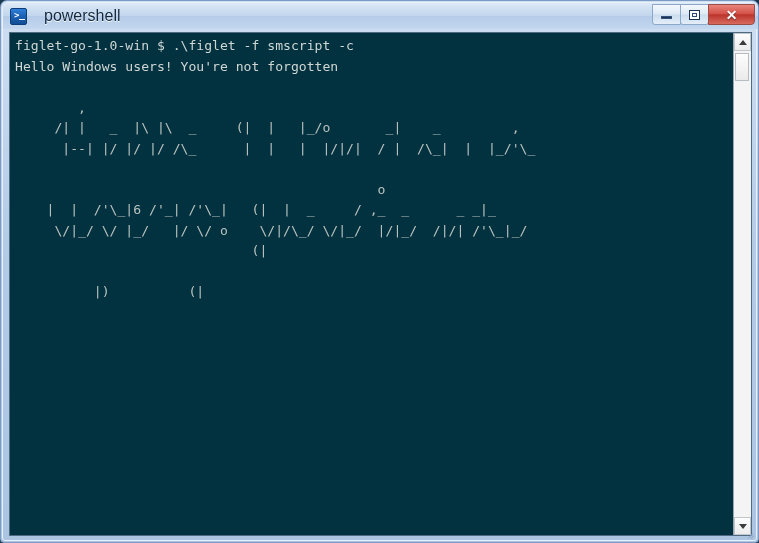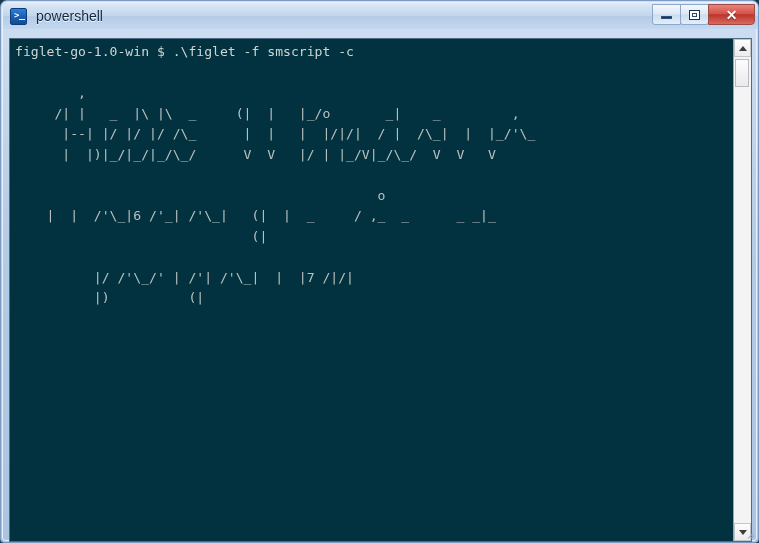--- a/index.html
+++ b/index.html
@@ -65,22 +65,22 @@
     line-height: 9px;
     font-weight: bold;
   }
   .app-icon .ul {
     position: absolute;
     left: 8px; top: 10px;
     width: 6px; height: 1.5px;
     background: #ffffff;
   }
   .title-text {
-    margin-left: 9px;
-    font-size: 14px;
+    margin-left: 17px;
+    font-size: 16px;
     color: #10273f;
     text-shadow: 0 1px 0 rgba(255,255,255,0.85);
     white-space: nowrap;
   }
 
   
   .caption-buttons {
     position: absolute;
     right: 3px; top: 1px;
     display: flex;
@@ -130,21 +130,21 @@
     font-size: 14px;
     font-weight: bold;
     line-height: 14px;
     text-shadow: 0 1px 1px rgba(0,0,0,0.55);
     font-family: "Liberation Sans", sans-serif;
   }
 
   
   .console-frame {
     position: absolute;
-    left: 8px; top: 37px;
+    left: 8px; top: 31px;
     width: 743px;
     height: 504px;
     box-sizing: border-box;
     border: 1px solid #4e6b84;
     background: #023240;
     display: flex;
   }
   .console-screen {
     position: relative;
     flex: 1 1 auto;
@@ -249,42 +249,42 @@
       </div>
       <div class="cap-btn close">
         <span class="glyph-close">✕</span>
       </div>
     </div>
   </div>
 
   <div class="console-frame">
     <div class="console-screen">
       <pre class="console-line">figlet-go-1.0-win $ .\figlet -f smscript -c</pre>
+      <pre class="console-line">Hello Windows users! You're not forgotten</pre>
 
       <div class="art-gap"></div>
 
       <div class="art-block">
         <pre class="art-line">        ,                                                        </pre>
         <pre class="art-line">     /| |   _  |\ |\  _     (|  |   |_/o       _|    _         , </pre>
         <pre class="art-line">      |--| |/ |/ |/ /\_      |  |   |  |/|/|  / |  /\_|  |  |_/'\_</pre>
-        <pre class="art-line">      |  |)|_/|_/|_/\_/      V  V   |/ | |_/V|_/\_/  V  V   V   </pre>
       </div>
 
       <div class="art-gap"></div>
 
       <div class="art-block">
         <pre class="art-line">                                              o                  </pre>
         <pre class="art-line">    |  |  /'\_|6 /'_| /'\_|   (|  |  _     / ,_  _      _ _|_   </pre>
+        <pre class="art-line">     \/|_/ \/ |_/   |/ \/ o    \/|/\_/ \/|_/  |/|_/  /|/| /'\_|_/</pre>
         <pre class="art-line">                              (|                                 </pre>
       </div>
 
       <div class="art-gap"></div>
 
       <div class="art-block">
-        <pre class="art-line">          |/ /'\_/' | /'| /'\_|  |  |7 /|/|     </pre>
         <pre class="art-line">          |)          (|                        </pre>
       </div>
     </div>
 
     <div class="scrollbar">
       <div class="sb-btn">
         <span class="arrow-up"></span>
       </div>
       <div class="sb-track">
         <div class="sb-thumb"></div>

